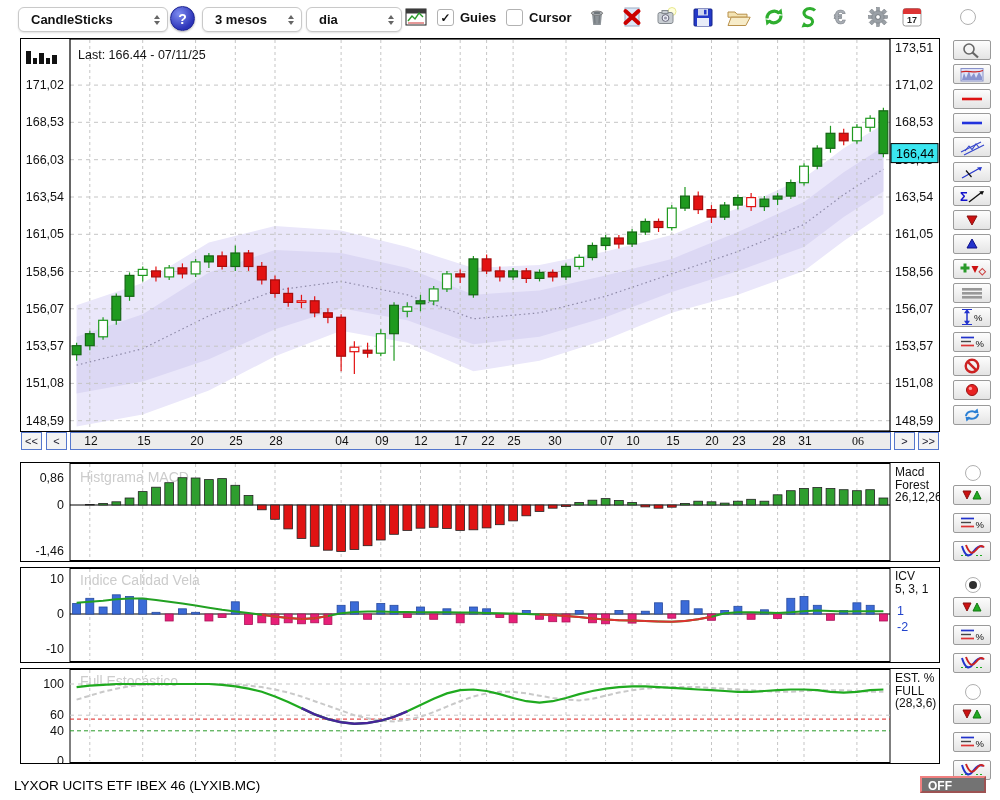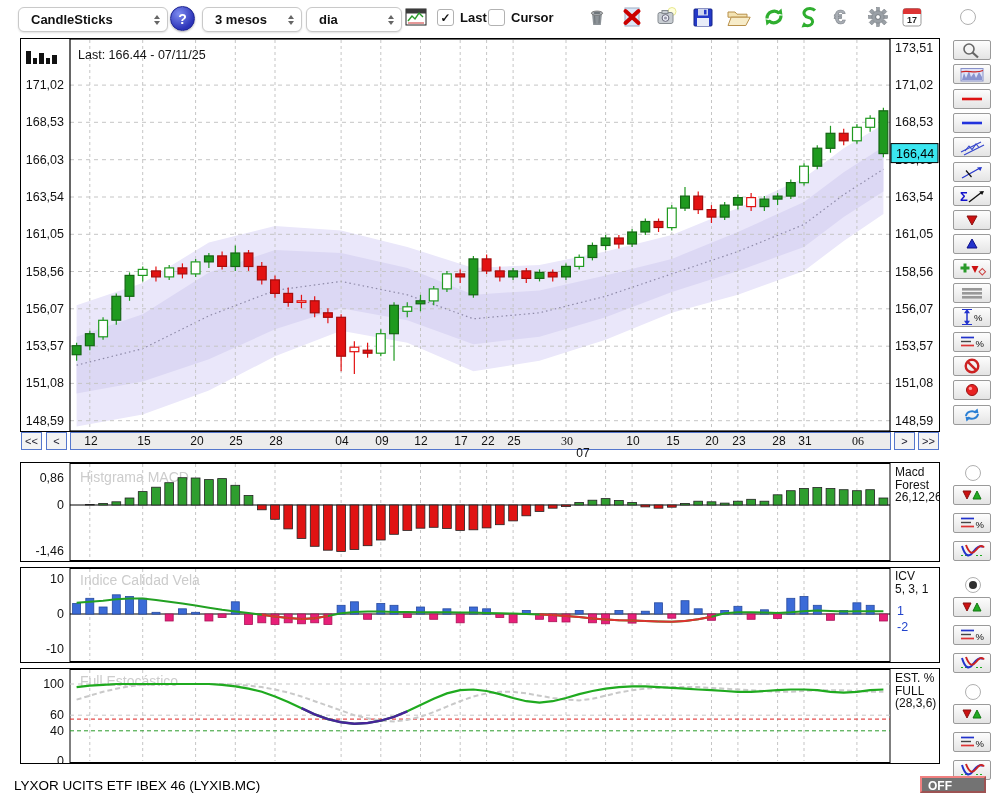--- a/index.html
+++ b/index.html
@@ -71,23 +71,23 @@
     <div class="tbicon" style="left:402px">
       <svg width="26" height="24" viewBox="0 0 26 24">
           <rect x="3" y="4" width="20" height="16" fill="#fff" stroke="#222"></rect>
           <rect x="3" y="4" width="20" height="4.5" fill="#3a3a3a"></rect>
           <path d="M5 16 l4-5 3 3 4-6 4 4" fill="none" stroke="#2a9a2a" stroke-width="1.4"></path>
           <line x1="5" y1="18" x2="21" y2="18" stroke="#cc3333"></line>
         </svg>
     </div>
     <div class="check" style="left:437px;top:9px">
       <span class="cbox" id="guies-box">✓</span>
-      <span>Last</span>
+      <span>Guies</span>
     </div>
-    <div class="check" style="left:488px;top:9px">
+    <div class="check" style="left:506px;top:9px">
       <span class="cbox" id="cursor-box"></span>
       <span>Cursor</span>
     </div>
     <div id="tb-icons">
         <div class="tbicon" style="left: 583px;">
           <svg width="26" height="24" viewBox="0 0 26 24">
             <path d="M8 8.5 h10 l-1.2 11.5 h-7.6 z" fill="#8d9398"></path>
             <ellipse cx="13" cy="8.2" rx="5.6" ry="2.1" fill="#b5babe" stroke="#777"></ellipse>
             <ellipse cx="13" cy="7.9" rx="3.4" ry="1.2" fill="#6e757a"></ellipse>
             <line x1="10.6" y1="10.5" x2="11" y2="18.5" stroke="#6e757a"></line>
@@ -382,22 +382,22 @@
         <span style="left: 73px;">15</span>
         <span style="left: 126px;">20</span>
         <span style="left: 165px;">25</span>
         <span style="left: 205px;">28</span>
         <span style="left: 271px;">04</span>
         <span style="left: 311px;">09</span>
         <span style="left: 350px;">12</span>
         <span style="left: 390px;">17</span>
         <span style="left: 417px;">22</span>
         <span style="left: 443px;">25</span>
-        <span style="left: 496px; font-family: Liberation Serif, serif;">30</span>
-        <span style="left: 512px; margin-top: 12px;">07</span>
+        <span style="left: 484px;">30</span>
+        <span style="left: 536px;">07</span>
         <span style="left: 562px;">10</span>
         <span style="left: 602px;">15</span>
         <span style="left: 641px;">20</span>
         <span style="left: 668px;">23</span>
         <span style="left: 708px;">28</span>
         <span style="left: 734px;">31</span>
         <span style="left: 787px; font-family: Liberation Serif, serif;">06</span>
       </div>
     <div class="navbtn" style="left:874px">&gt;</div>
     <div class="navbtn" style="left:898px">&gt;&gt;</div>

